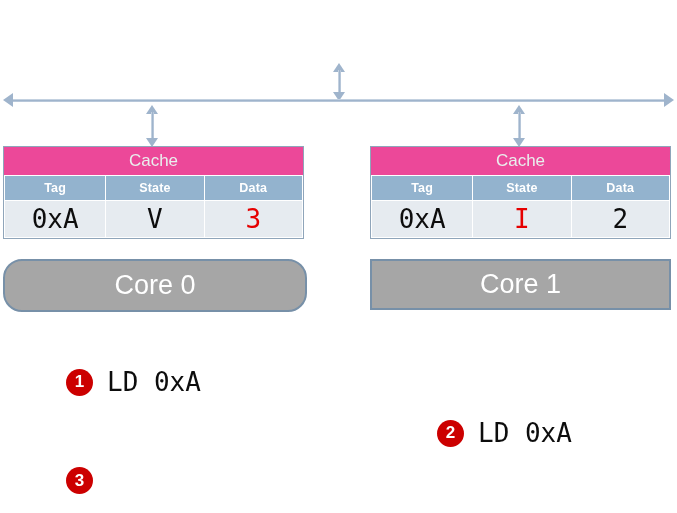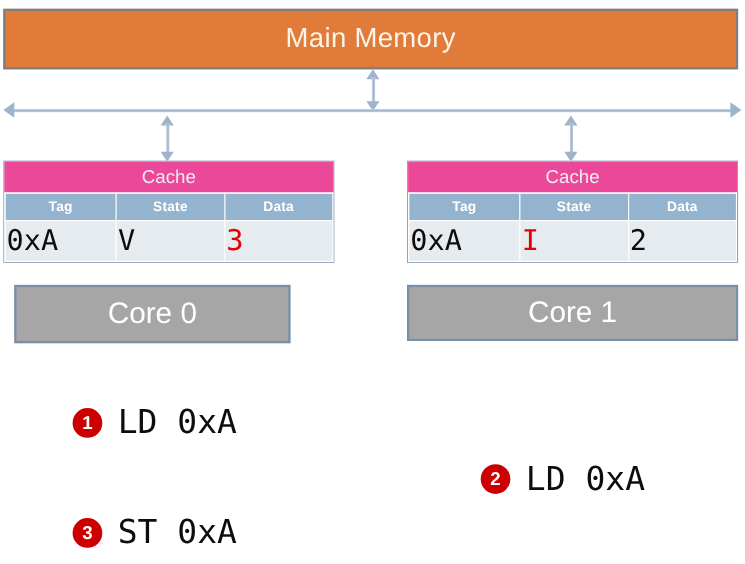--- a/index.html
+++ b/index.html
@@ -126,20 +126,21 @@
     font-weight: bold;
     height: 22px;
     border: 1px solid #FFFFFF;
     letter-spacing: 0.2px;
     margin-top: 44px;
   }
   .cache-table td {
     background: #E6EBF0;
     height: 34px;
     border: 1px solid #FFFFFF;
+    text-align: center;
     font-family: "DejaVu Sans Mono", "Liberation Mono", monospace;
     font-size: 26px;
     color: #0D0D0D;
   }
   .cache-table td.hl { color: #E60000; }
 
   
   .core-box {
     position: absolute;
     box-sizing: border-box;
@@ -169,33 +170,30 @@
     font-size: 17px;
     font-weight: bold;
     display: flex;
     align-items: center;
     justify-content: center;
     flex: 0 0 auto;
   }
   .instr-text {
     margin-left: 14px;
     font-family: "DejaVu Sans Mono", "Liberation Mono", monospace;
-    font-size: 30px;
+    font-size: 26px;
     color: #0D0D0D;
     white-space: nowrap;
   }
 </style>
 </head>
 <body>
 
 <div id="canvas">
 
-  <div class="mem-bar">
-    <span class="mem-bar-label">Main Memory</span>
-  </div>
 
   <div class="vconn" style="left:333px; top:63px; height:38px;">
     <div class="ar-up"></div>
     <div class="stem"></div>
     <div class="ar-dn"></div>
   </div>
 
   <div class="bus-line"></div>
   <div class="bus-arrow-left"></div>
   <div class="bus-arrow-right"></div>
@@ -226,21 +224,21 @@
       <tbody>
         <tr>
           <td>0xA</td>
           <td>V</td>
           <td class="hl">3</td>
         </tr>
       </tbody>
     </table>
   </div>
 
-  <div class="core-box" style="left:13px; top:259px; width:251px; height:53px;">
+  <div class="core-box" style="left:3px; top:259px; width:304px; height:53px;border-radius:19px;">
     <span class="core-label">Core 0</span>
   </div>
 
   <div class="cache-box" style="left:370px; top:146px; width:301px;">
     <div class="cache-title">Cache</div>
     <table class="cache-table">
       <thead>
         <tr>
           <th style="width:34%">Tag</th>
           <th style="width:33%">State</th>
@@ -266,16 +264,15 @@
     <span class="instr-text">LD 0xA</span>
   </div>
 
   <div class="instr" style="left:437px; top:418px;">
     <span class="badge">2</span>
     <span class="instr-text">LD 0xA</span>
   </div>
 
   <div class="instr" style="left:66px; top:467px;">
     <span class="badge">3</span>
-    <span class="instr-text">ST 0xA</span>
   </div>
 
 </div>
 
 </body></html>

